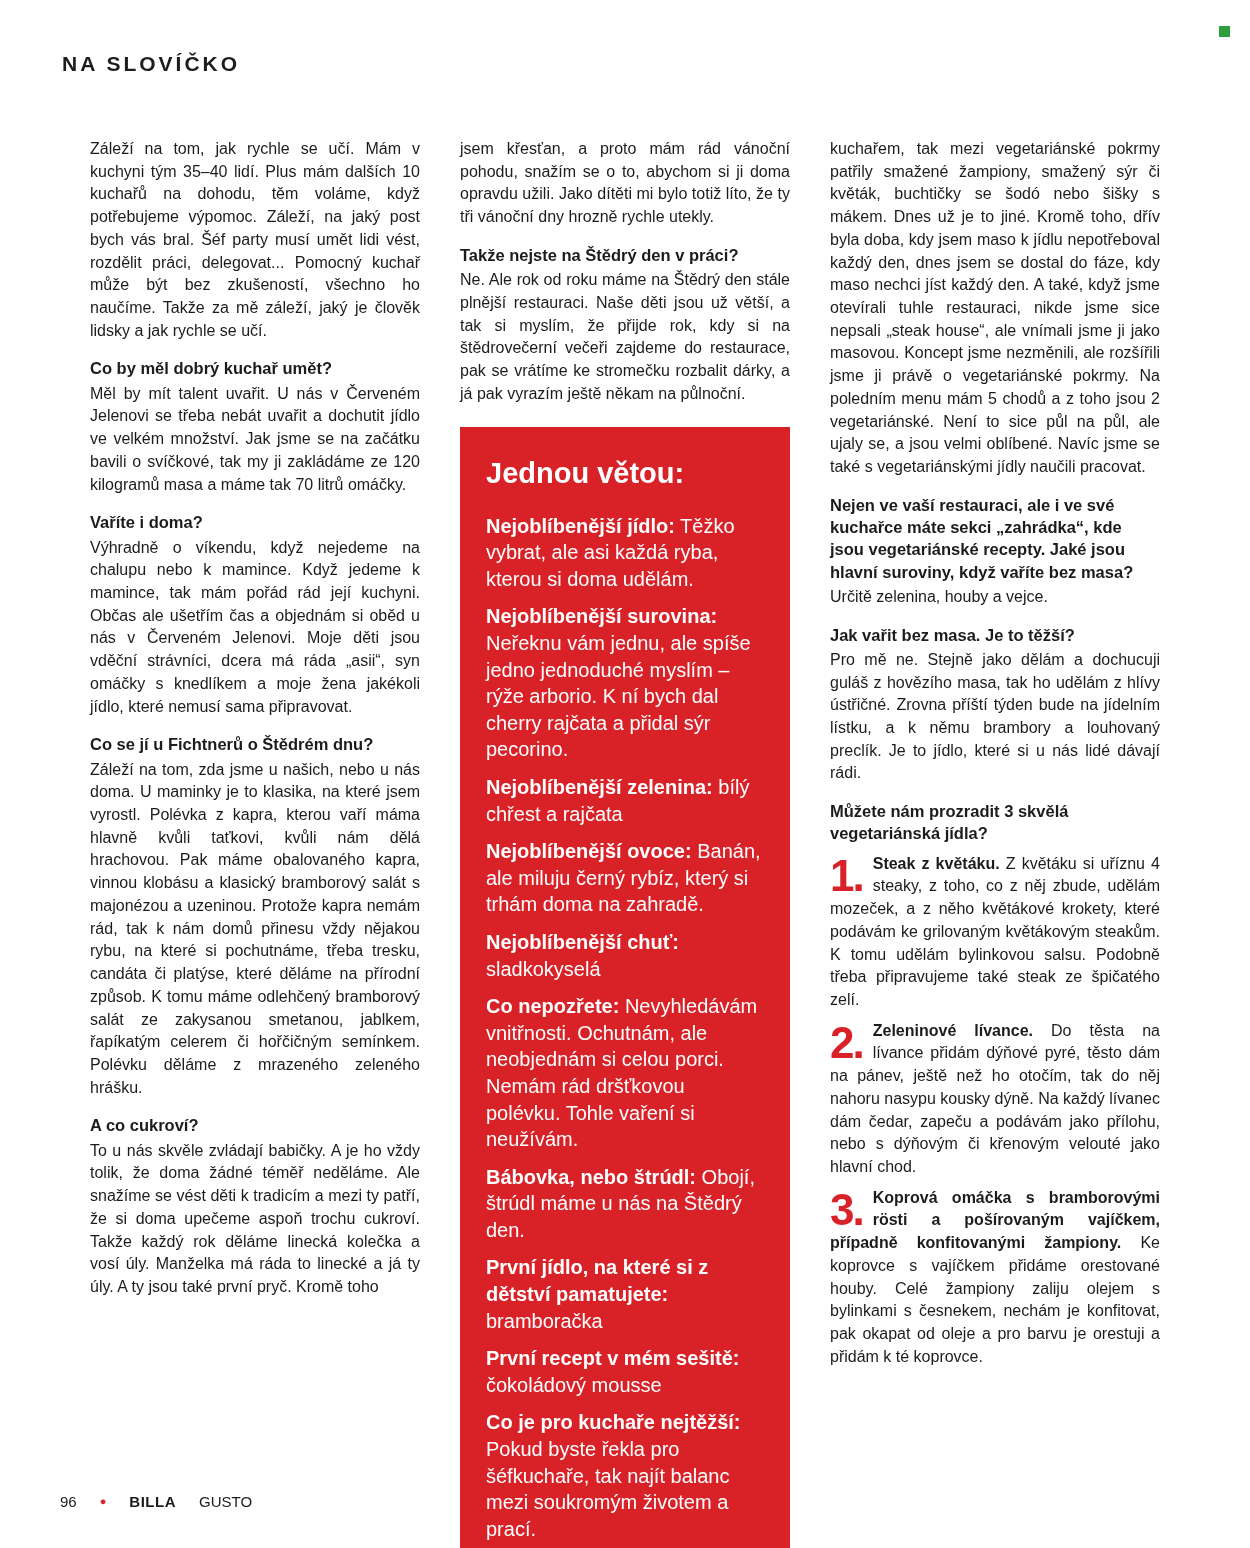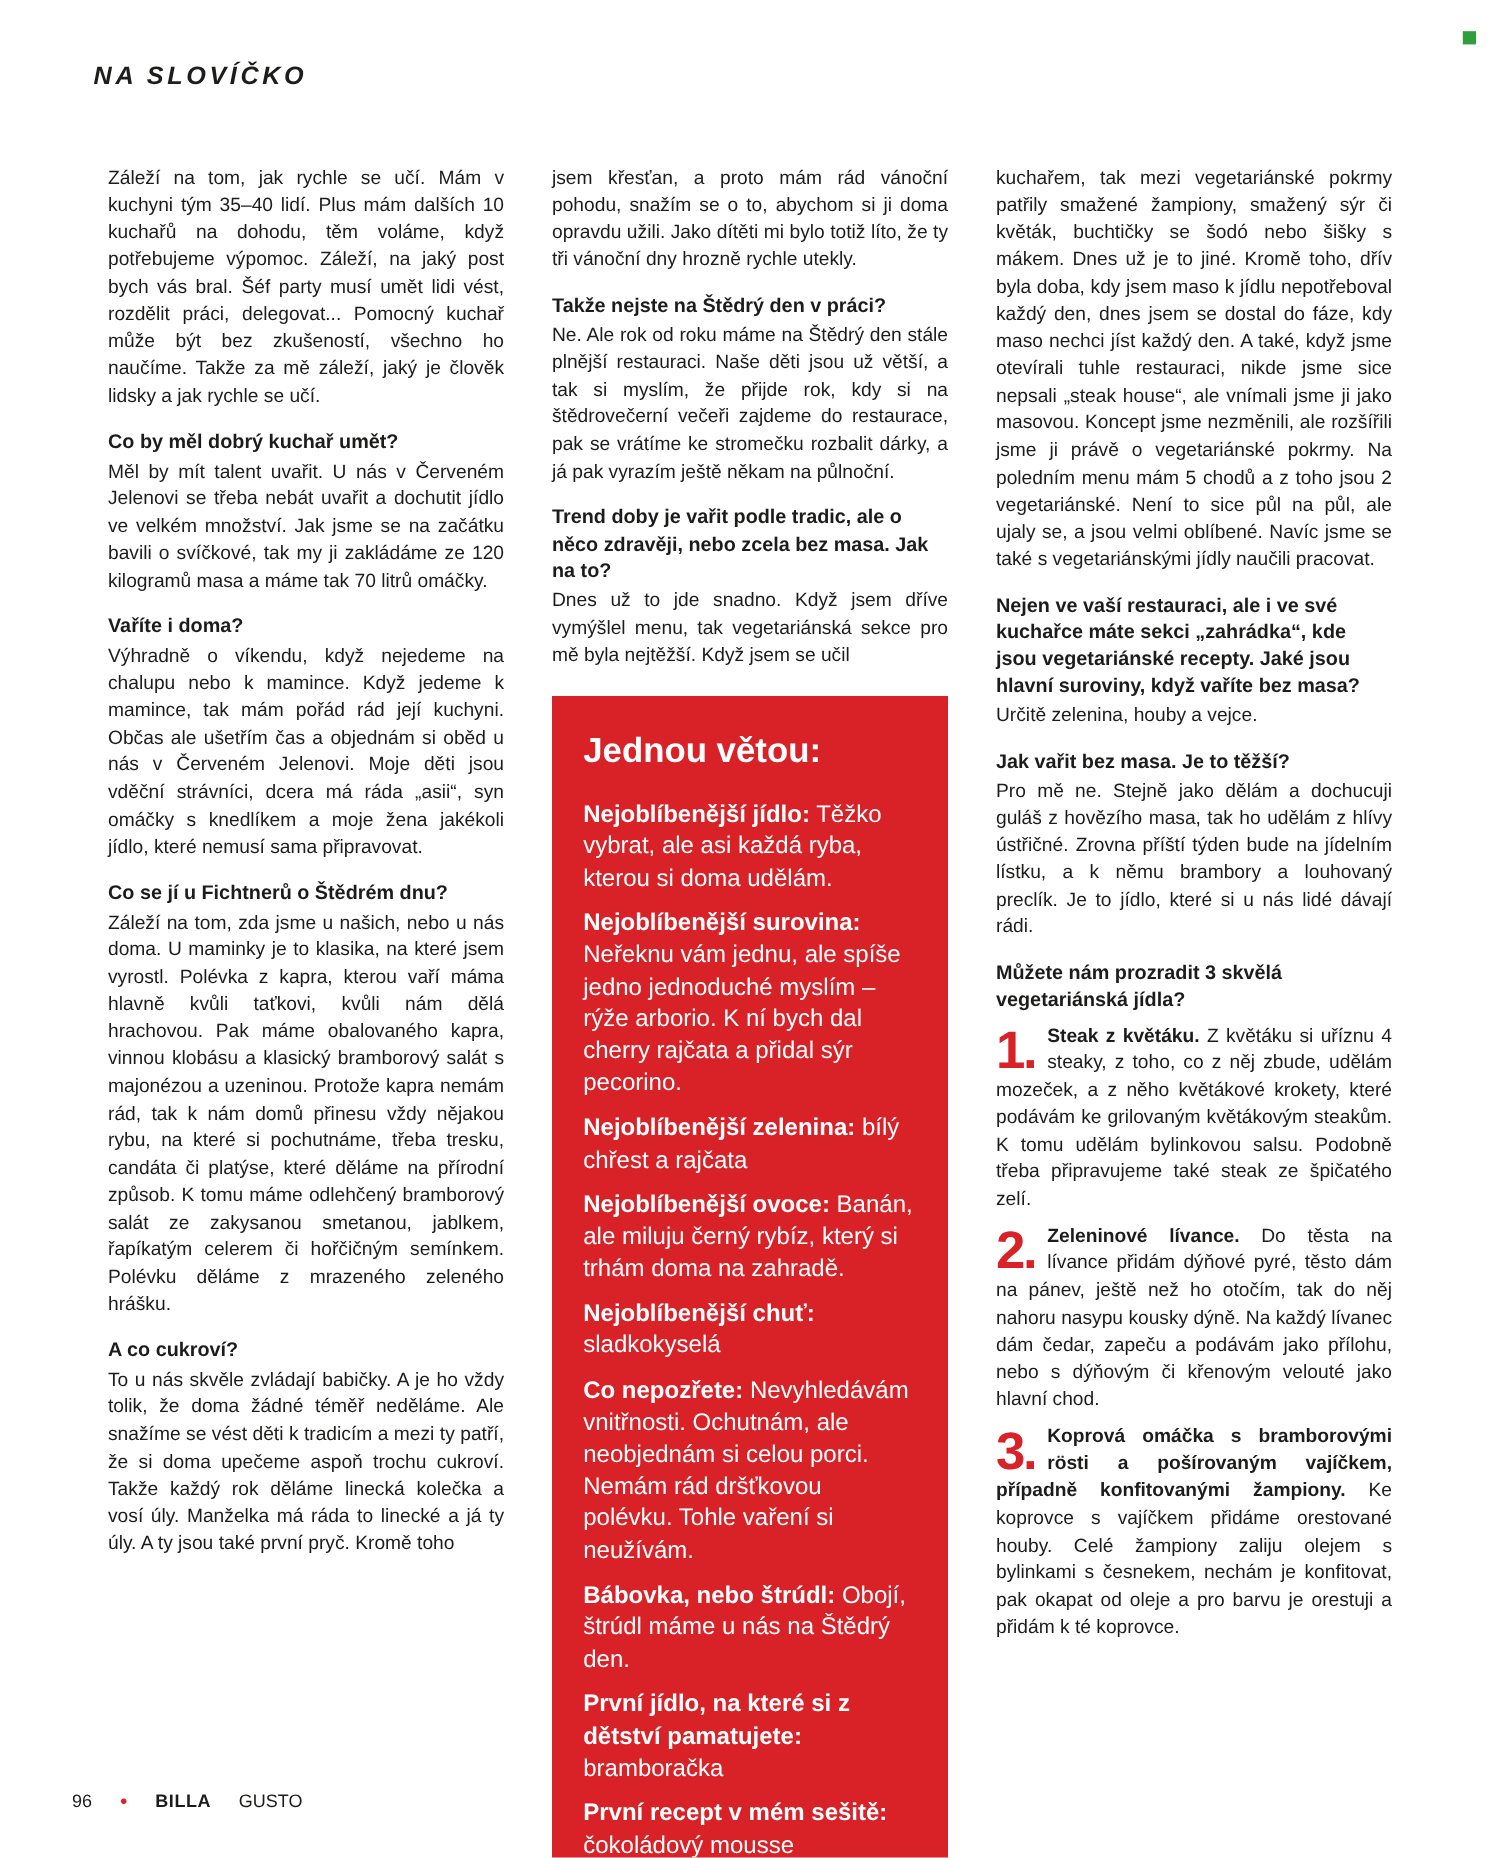--- a/index.html
+++ b/index.html
@@ -7,21 +7,21 @@
   body {
     width: 1250px; height: 1548px;
     position: relative; overflow: hidden;
     font-family: "Liberation Sans", sans-serif;
     color: #1c1c1b;
   }
   .corner-mark {
     position: absolute; top: 26px; right: 20px;
     width: 11px; height: 11px; background: #2f9e3c;
   }
-  .section-header { position: absolute; top: 52px; left: 78px; font-style: italic; }
+  .section-header { position: absolute; top: 52px; left: 62px; }
   .section-title {
     font-size: 21px; font-weight: bold; letter-spacing: 3px; color: #1d1d1b;
   }
   .columns {
     position: absolute; top: 138px; left: 90px; right: 90px;
     display: flex; gap: 40px;
   }
   .col { flex: 1; min-width: 0; font-size: 16px; line-height: 1.42; text-align: justify; }
   .para { margin: 0 0 4px 0; }
   .question {
@@ -85,24 +85,20 @@
       <p class="answer">To u nás skvěle zvládají babičky. A je ho vždy tolik, že doma žádné téměř neděláme. Ale snažíme se vést děti k tradicím a mezi ty patří, že si doma upečeme aspoň trochu cukroví. Takže každý rok děláme linecká kolečka a vosí úly. Manželka má ráda to linecké a já ty úly. A ty jsou také první pryč. Kromě toho</p>
     </div>
   </section>
 
   <section class="col">
     <p class="para answer">jsem křesťan, a proto mám rád vánoční pohodu, snažím se o to, abychom si ji doma opravdu užili. Jako dítěti mi bylo totiž líto, že ty tři vánoční dny hrozně rychle utekly.</p>
 
     <div class="qa">
       <h3 class="question">Takže nejste na Štědrý den v práci?</h3>
       <p class="answer">Ne. Ale rok od roku máme na Štědrý den stále plnější restauraci. Naše děti jsou už větší, a tak si myslím, že přijde rok, kdy si na štědrovečerní večeři zajdeme do restaurace, pak se vrátíme ke stromečku rozbalit dárky, a já pak vyrazím ještě někam na půlnoční.</p>
-    </div>
-    <div class="qa">
-      <h3 class="question">Trend doby je vařit podle tradic, ale o něco zdravěji, nebo zcela bez masa. Jak na to?</h3>
-      <p class="answer">Dnes už to jde snadno. Když jsem dříve vymýšlel menu, tak vegetariánská sekce pro mě byla nejtěžší. Když jsem se učil</p>
     </div>
 
     <aside class="redbox">
       <h2 class="redbox-title">Jednou větou:</h2>
 
       <p class="rb-item">
         <strong>Nejoblíbenější jídlo:</strong>
         <span>Těžko vybrat, ale asi každá ryba, kterou si doma udělám.</span>
       </p>
       <p class="rb-item">

